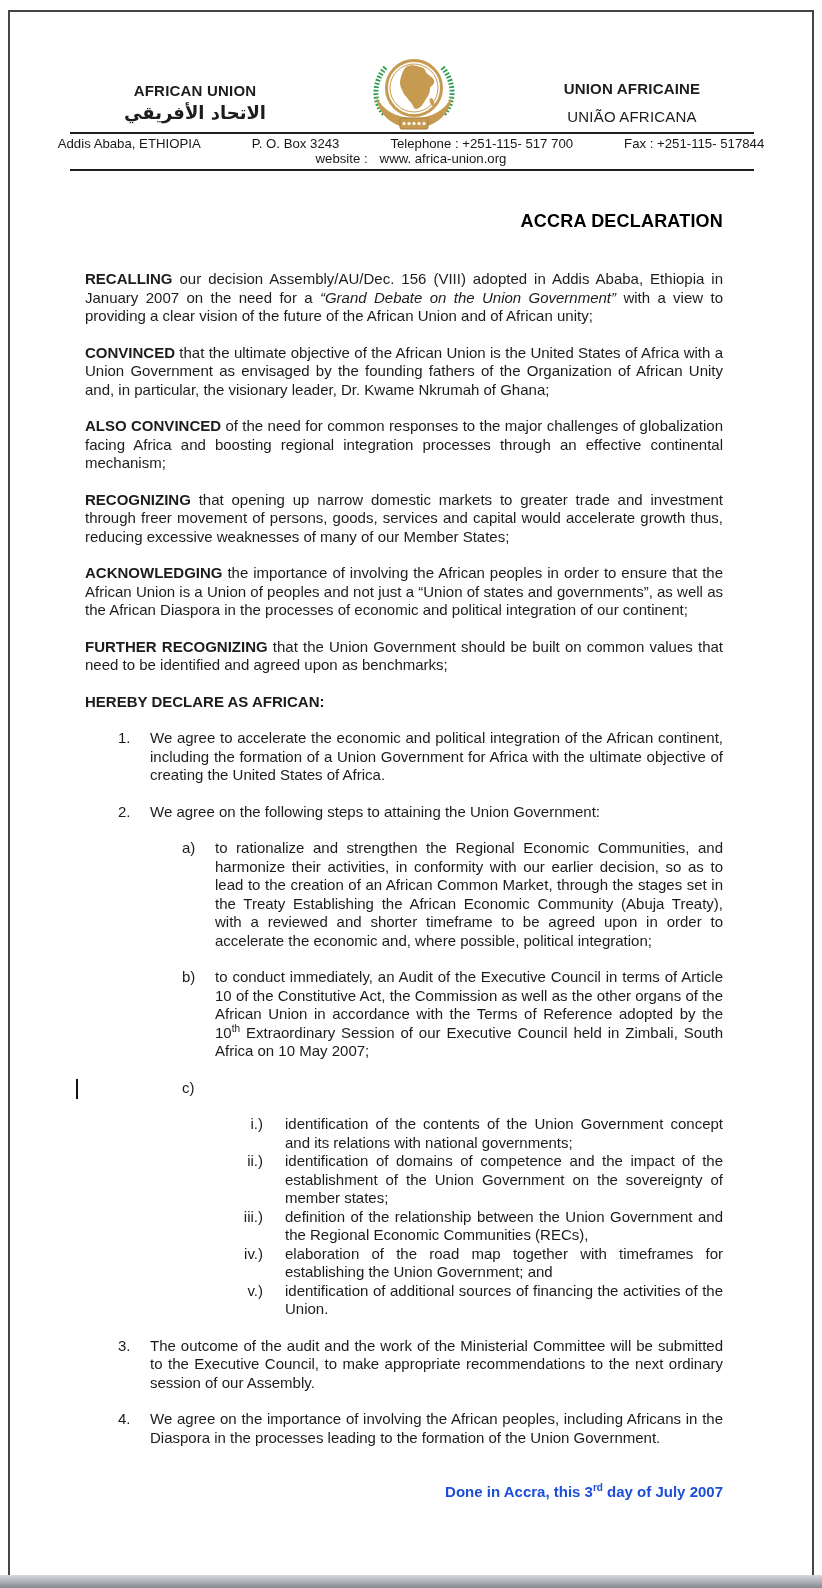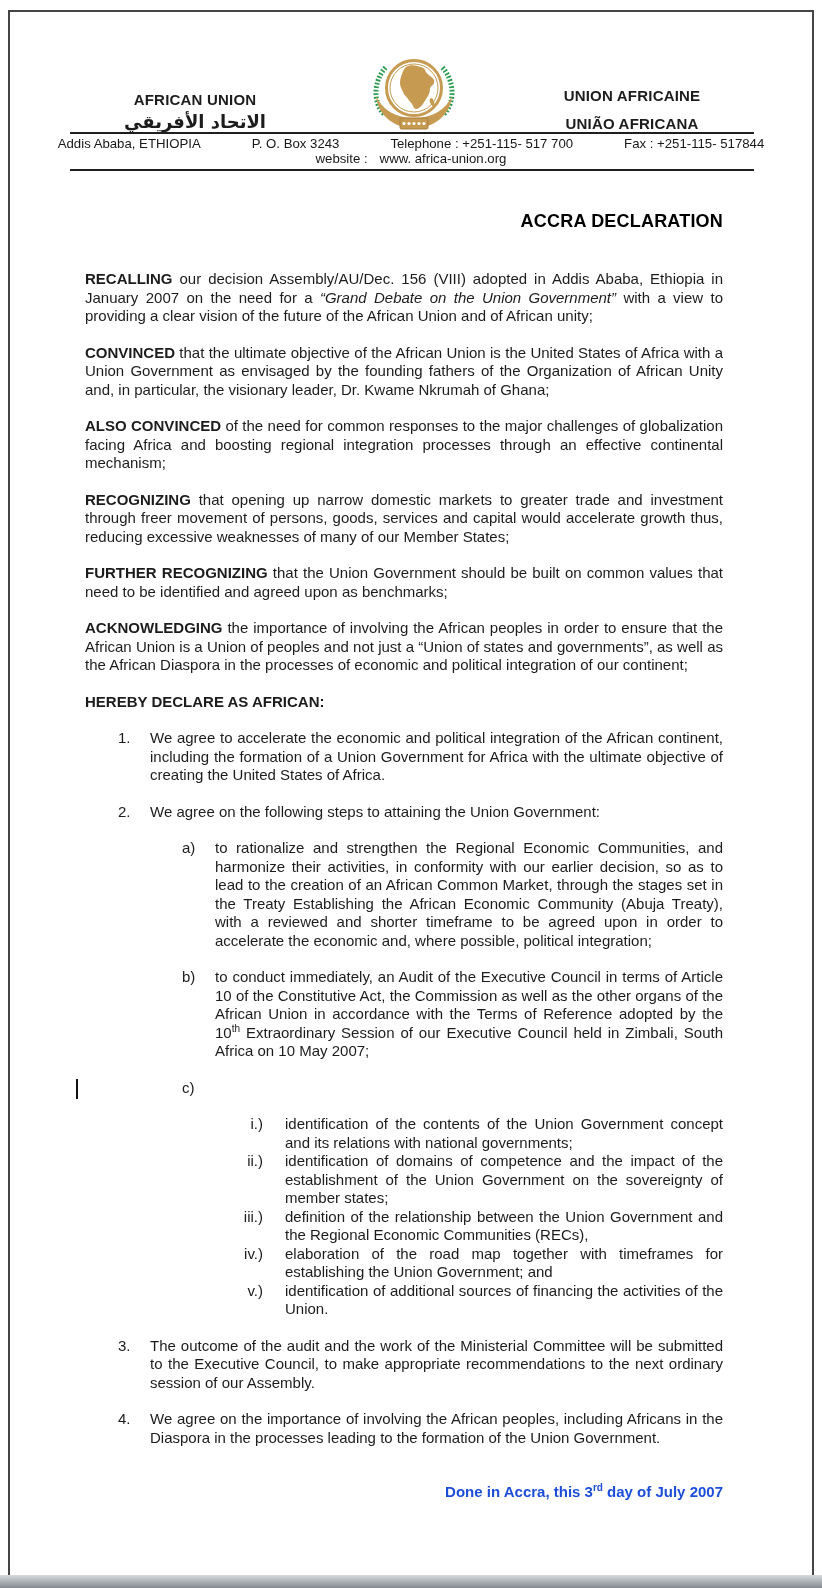--- a/index.html
+++ b/index.html
@@ -6,25 +6,25 @@
   body {
     width:822px; height:1588px; position:relative; overflow:hidden;
     background:#ffffff; color:#1c1c1c;
     font-family:"Liberation Sans","DejaVu Sans",sans-serif;
   }
   .page {
     position:absolute; left:8px; right:8px; top:10px; bottom:0;
     background:#fff; border:2px solid #454545; border-bottom:none;
   }
   
-  .header-row { display:flex; align-items:flex-end; justify-content:space-between; padding:40px 55px 0 60px; height:80px; }
+  .header-row { display:flex; align-items:center; justify-content:space-between; padding:40px 55px 0 60px; height:80px; }
   .org-block { width:250px; text-align:center; padding-top:20px; }
   .org-title { font-weight:bold; font-size:15px; letter-spacing:0.2px; }
   .org-ar { font-weight:bold; font-size:18px; margin-top:3px; font-family:"DejaVu Sans",sans-serif; }
-  .org-pt { font-weight:bold; font-size:15px; margin-top:11px; letter-spacing:0.2px; }
+  .org-pt { font-weight:normal; font-size:15px; margin-top:11px; letter-spacing:0.2px; }
   .logo { width:100px; height:80px; flex:0 0 auto; }
   .rule { height:2px; background:#1e1e1e; margin:0 58px 0 60px; }
   .contact { text-align:center; font-size:13.2px; padding:2px 0 3px; line-height:15px; color:#181818; }
   .contact-row1 { display:flex; justify-content:center; gap:51px; white-space:nowrap; }
   .contact-row2 { display:flex; justify-content:center; gap:12px; white-space:nowrap; }
   
   .content { margin:0 89px 0 75px; }
   .title { font-size:18px; font-weight:bold; text-align:right; margin:40px 0 38px; letter-spacing:0.2px; color:#000; }
   .p { font-size:15px; line-height:18.5px; text-align:justify; margin:0 0 18px; }
   .lead { font-weight:bold; }
@@ -100,23 +100,23 @@
 
 
     <p class="p"><span class="lead">RECALLING</span><span> our decision Assembly/AU/Dec. 156 (VIII) adopted in Addis Ababa, Ethiopia in January 2007 on the need for a </span><i>“Grand Debate on the Union Government”</i><span> with a view to providing a clear vision of the future of the African Union and of African unity;</span></p>
 
     <p class="p"><span class="lead">CONVINCED</span><span> that the ultimate objective of the African Union is the United States of Africa with a Union Government as envisaged by the founding fathers of the Organization of African Unity and, in particular, the visionary leader, Dr. Kwame Nkrumah of Ghana;</span></p>
 
     <p class="p"><span class="lead">ALSO CONVINCED</span><span> of the need for common responses to the major challenges of globalization facing Africa and boosting regional integration processes through an effective continental mechanism;</span></p>
 
     <p class="p"><span class="lead">RECOGNIZING</span><span> that opening up narrow domestic markets to greater trade and investment through freer movement of persons, goods, services and capital would accelerate growth thus, reducing excessive weaknesses of many of our Member States;</span></p>
 
+    <p class="p"><span class="lead">ACKNOWLEDGING</span><span> the importance of involving the African peoples in order to ensure that the African Union is a Union of peoples and not just a “Union of states and governments”, as well as the African Diaspora in the processes of economic and political integration of our continent;</span></p>
+
     <p class="p"><span class="lead">FURTHER RECOGNIZING</span><span> that the Union Government should be built on common values that need to be identified and agreed upon as benchmarks;</span></p>
-
-    <p class="p"><span class="lead">ACKNOWLEDGING</span><span> the importance of involving the African peoples in order to ensure that the African Union is a Union of peoples and not just a “Union of states and governments”, as well as the African Diaspora in the processes of economic and political integration of our continent;</span></p>
 
     <p class="p declare">HEREBY DECLARE AS AFRICAN:</p>
 
     <div class="li l1">
       <div class="marker">1.</div>
       <div class="body">We agree to accelerate the economic and political integration of the African continent, including the formation of a Union Government for Africa with the ultimate objective of creating the United States of Africa.</div>
     </div>
 
     <div class="li l1">
       <div class="marker">2.</div>

